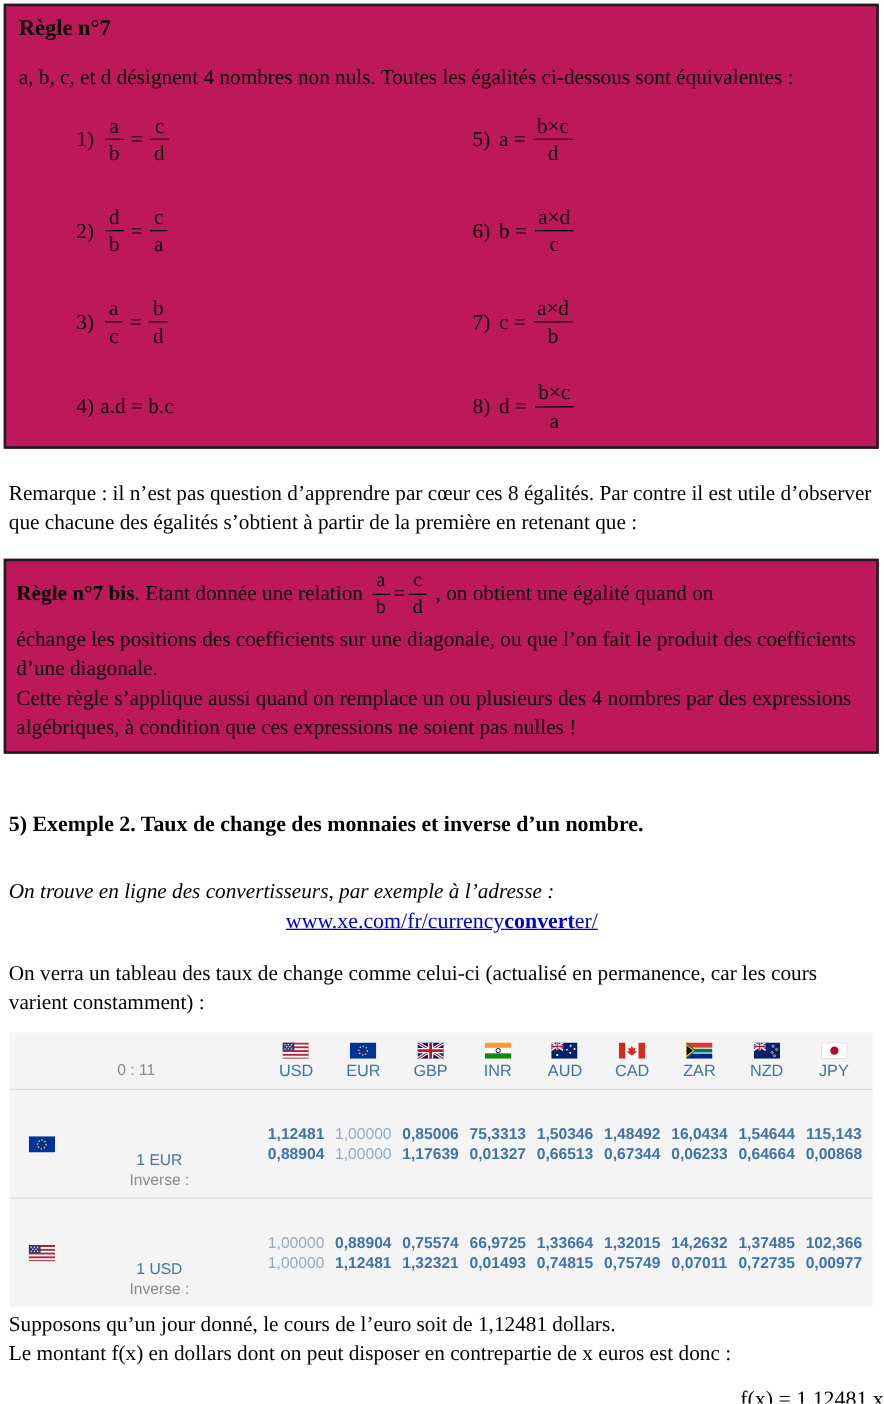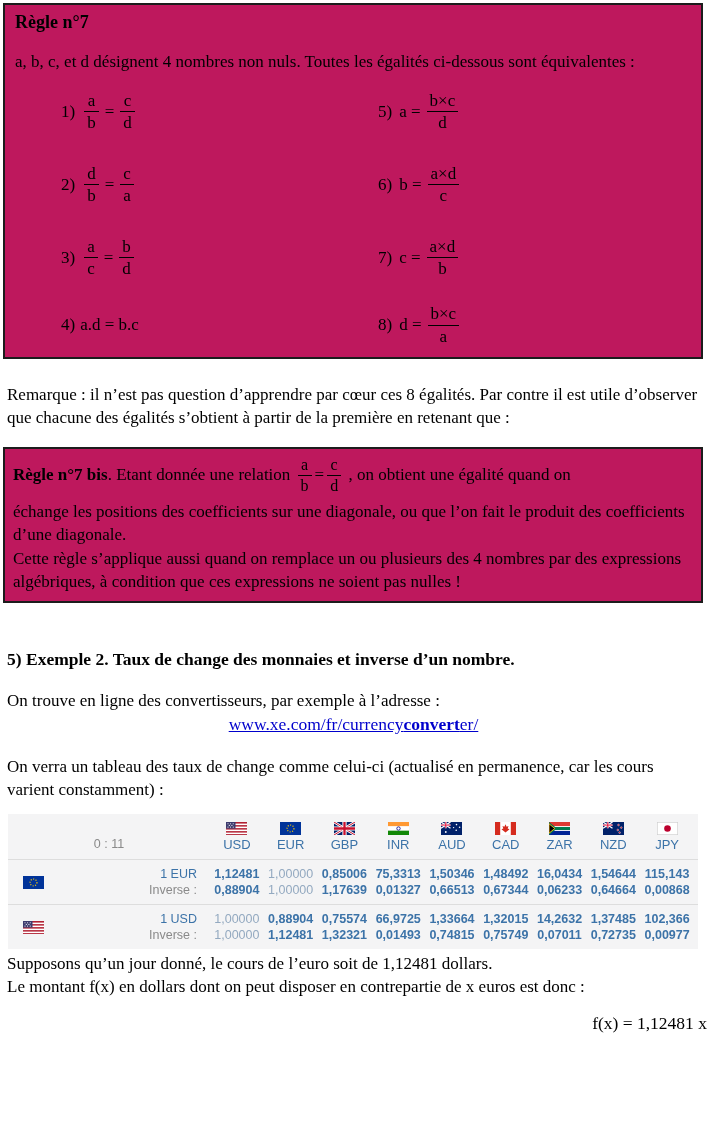--- a/index.html
+++ b/index.html
@@ -29,39 +29,39 @@
   .remark { margin:24px 8px 0 7px; line-height:23px; }
   .remark b { font-weight:normal; }
   
   .box2 { margin-top:18px; padding:2px 10px 8px 8px; }
   .b2-line1 { display:flex; align-items:center; min-height:48px; flex-wrap:nowrap; white-space:pre; }
   .b2-line1 .frac { font-size:16px; margin:0 3px; }
   .b2-body { line-height:23px; margin-top:1px; }
   
   .heading5 { margin:46px 8px 0 7px; font-weight:bold; font-size:17.5px; }
   .para { margin:26px 8px 0 7px; line-height:23px; }
-  .para.tight { margin-top:19px; }
+  .para.tight { margin-top:31px;font-style:italic; }
   .link-line { text-align:center; margin-top:2px; font-size:17.5px; }
   .link-line a { color:#0000cc; text-decoration:underline; }
   .link-line a b { font-weight:bold; }
   .post-lines { margin:3px 8px 0 7px; line-height:23px; }
   .formula-line { text-align:right; margin-top:15px; font-size:17.5px; }
   
   .xe { margin:13px 8px 0 8px; width:690px; background:#f4f4f5;
         font-family:"Liberation Sans", sans-serif; color:#8a8a8a; font-size:12.5px; }
   .xe-header { display:grid; grid-template-columns:202px repeat(9,1fr); padding:8px 4px 7px 0; align-items:end; }
   .xe-auto { text-align:center; line-height:16px; }
   .xe-auto .blue { color:#3c73a8; }
   .xe-col { display:flex; flex-direction:column; align-items:center; gap:2px; }
   .xe-col .code { color:#3c73a8; font-size:13px; line-height:15px; }
   .xe-col svg, .xe-rowflag svg { display:block; }
   .xe-group { display:grid; grid-template-columns:50px 152px repeat(9,1fr); padding:6px 4px 6px 0;
               border-top:1px solid #ddd; align-items:center; }
   .xe-rowflag { display:flex; justify-content:center; }
-  .xe-rowlabel { text-align:right; padding-right:13px; line-height:16px; }
+  .xe-rowlabel { text-align:center; padding-right:13px; line-height:16px;margin-top:42px; }
   .xe-rowlabel .cur { color:#3c73a8; }
   .xe-vals { text-align:center; line-height:16px; }
   .xe-vals .v { display:block; color:#3c73a8; font-weight:bold; }
   .xe-vals .v.muted { color:#93a9c0; font-weight:normal; }
 </style>
 </head>
 <body>
 
 <svg width="0" height="0" style="position:absolute">
   <defs>

